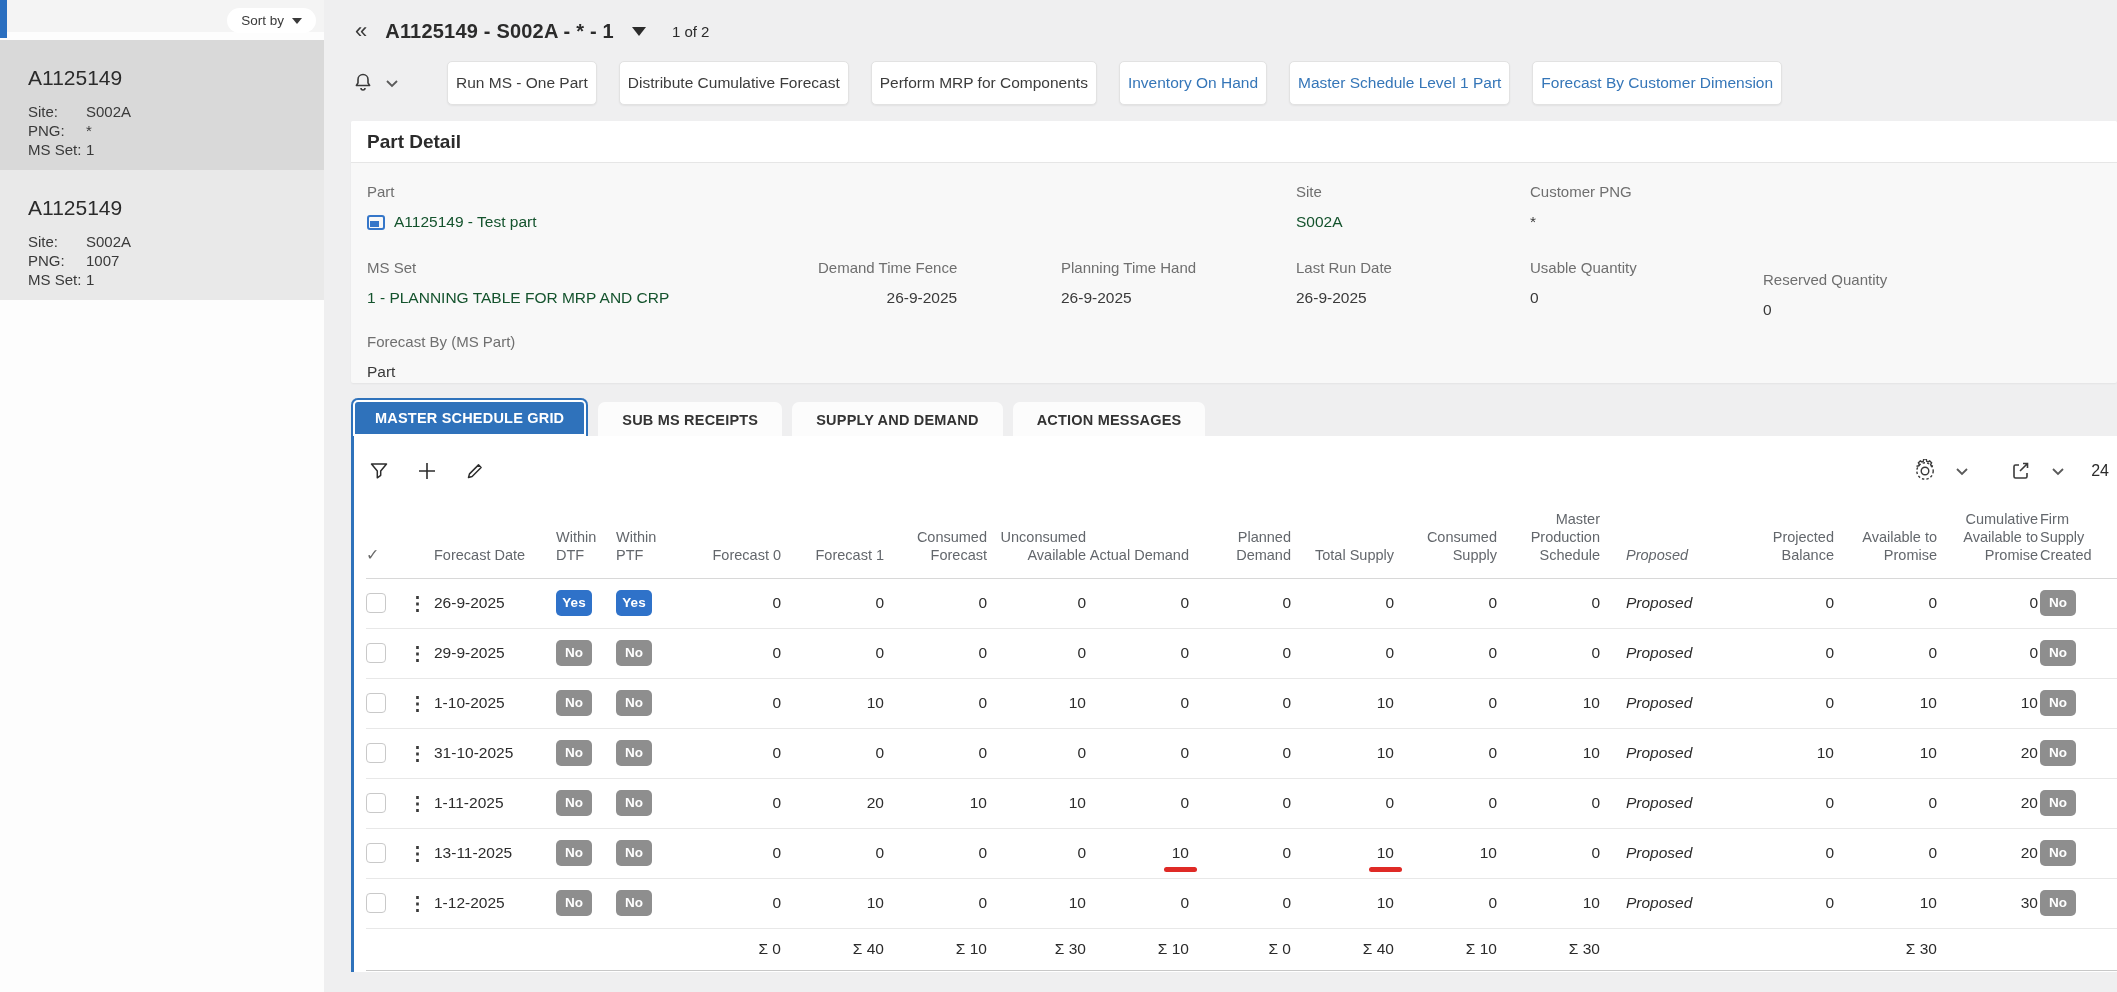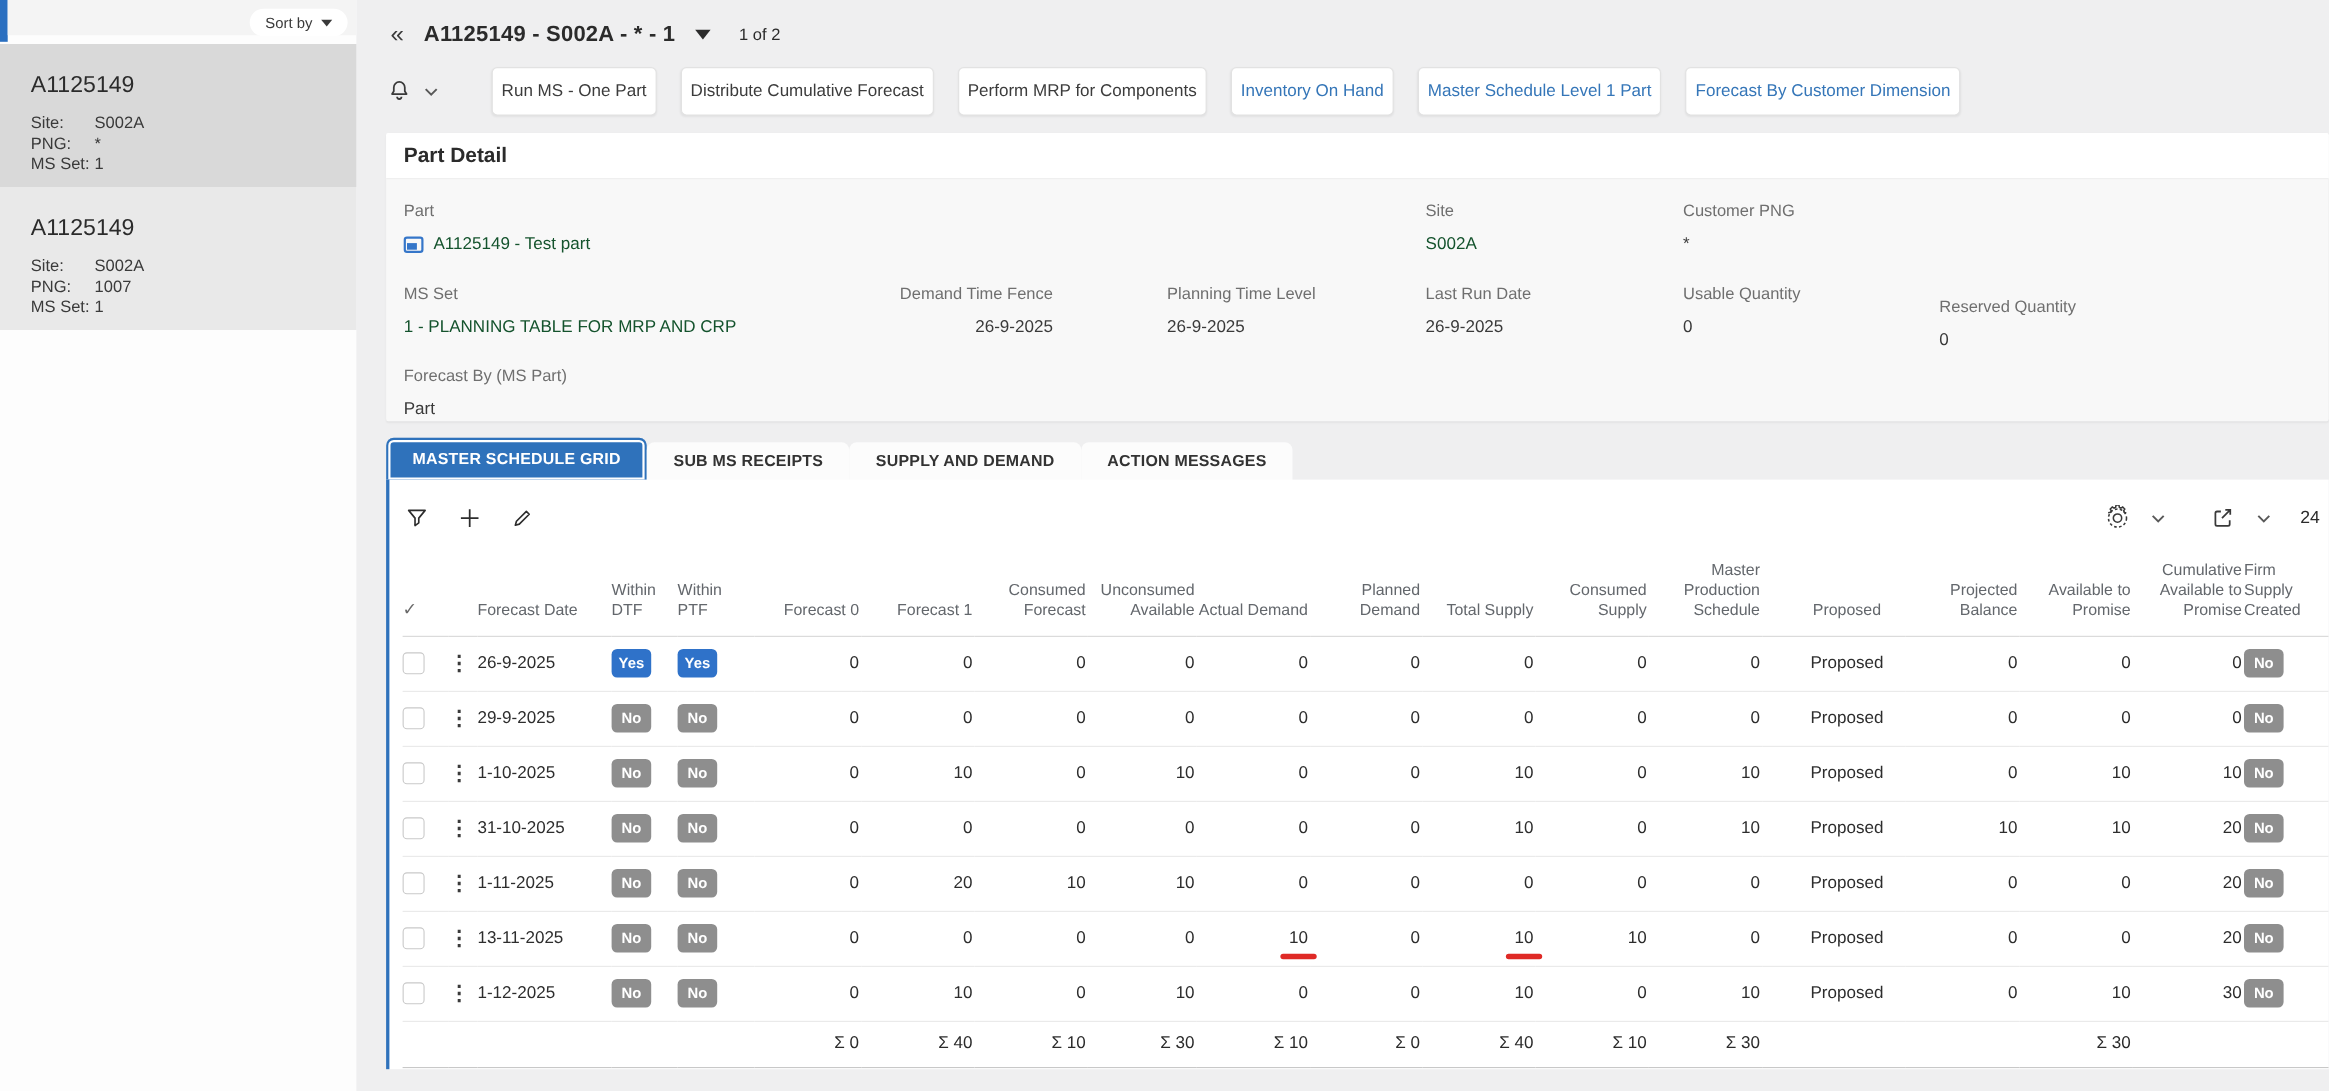--- a/index.html
+++ b/index.html
@@ -39,40 +39,40 @@
   .card-head { height:42px; background:#ffffff; border-bottom:1px solid #e6e6e6; display:flex; align-items:center; padding-left:16px; border-radius:2px 2px 0 0; }
   .card-title { font-size:19px; font-weight:700; color:#2b2b2b; }
   .field { position:absolute; }
   .field .f-label { font-size:15px; color:#6f6f6f; margin-bottom:13px; }
   .field .f-value { font-size:15.5px; color:#3a3a3a; }
   .field .f-link { font-size:15.5px; color:#14532d; cursor:pointer; display:flex; align-items:center; gap:9px; }
   .part-ic { width:18px; height:15px; border:2px solid #3576c9; border-radius:3px; position:relative; display:inline-block; }
   .part-ic::after { content:''; position:absolute; left:1px; right:4px; top:4px; bottom:1px; background:#3576c9; }
 
   
-  .tabs { position:absolute; left:351px; top:398px; display:flex; gap:0; }
+  .tabs { position:absolute; left:351px; top:398px; display:flex; gap:10px; }
   .tab { height:40px; padding:0 24px; display:flex; align-items:center; font-size:14.5px; font-weight:700; letter-spacing:.2px; border-radius:7px 7px 0 0; cursor:pointer; background:#fcfcfc; color:#333; margin-top:4px; height:36px; }
   .tab.active { margin-top:0; height:40px; background:#2f72bb; color:#fff; box-shadow: inset 0 0 0 2px #2f72bb, inset 0 0 0 4px #ffffff; }
 
   
   .panel { position:absolute; left:351px; top:436px; width:1766px; height:536px; background:#ffffff; border-left:3px solid #2f72bb; overflow:hidden; }
   .grid-toolbar { position:absolute; left:14px; top:0; right:8px; height:70px; display:flex; align-items:center; }
   .tool-left { display:flex; align-items:center; gap:26px; }
   .tool-right { margin-left:auto; display:flex; align-items:center; gap:18px; }
   .row-count { font-size:16px; color:#2b2b2b; margin-left:8px; }
 
   table.grid { position:absolute; left:12px; top:70px; border-collapse:collapse; table-layout:fixed; width:1751px; }
   .grid th { font-size:14.5px; font-weight:400; color:#63676c; vertical-align:bottom; padding-bottom:14px; line-height:18px; }
   .grid th.r, .grid td.r { text-align:right; padding-right:2px; }
   .grid th.l, .grid td.l { text-align:left; }
   .grid thead tr { height:72px; }
   .grid thead tr th { border-bottom:1px solid #d8d8d8; }
   .grid tbody tr { height:50px; border-bottom:1px solid #e8e8e8; }
   .grid td { font-size:15.5px; color:#2d2d2d; vertical-align:middle; }
-  .grid td.proposed-cell, .grid th.proposed-h { padding-left:24px; text-align:center; }
+  .grid td.proposed-cell, .grid th.proposed-h { padding-left:24px; text-align:left;font-style:italic; }
   .checkbox { width:20px; height:20px; border:1.5px solid #c9c9c9; border-radius:4px; background:#fff; cursor:pointer; }
   .selall { color:#6a6a6a; font-size:16px; }
   .kebab { font-size:19px; color:#3a3a3a; letter-spacing:0; cursor:pointer; font-weight:700; }
   .badge { display:inline-block; min-width:36px; height:26px; line-height:26px; text-align:center; border-radius:5px; color:#fff; font-size:13.5px; font-weight:700; }
   .badge.yes { background:#2f72c9; }
   .badge.no { background:#8e8e8e; }
   .num-ul { position:relative; display:inline-block; }
   .num-ul::after { content:''; position:absolute; left:-8px; right:-8px; bottom:-10px; height:5px; background:#df2a26; border-radius:3px; }
   .grid tfoot tr { height:42px; }
   .grid tfoot td { font-size:15.5px; color:#2b2b2b; border-bottom:1px solid #c8c8c8; }
@@ -180,21 +180,21 @@
     <div class="f-label">MS Set</div>
     <div class="f-link">
         <span>1 - PLANNING TABLE FOR MRP AND CRP</span>
       </div>
   </div>
   <div class="field" style="left:467px; top:138px;text-align:right;">
     <div class="f-label">Demand Time Fence</div>
     <div class="f-value">26-9-2025</div>
   </div>
   <div class="field" style="left:710px; top:138px;">
-    <div class="f-label">Planning Time Level</div>
+    <div class="f-label">Planning Time Hand</div>
     <div class="f-value">26-9-2025</div>
   </div>
   <div class="field" style="left:945px; top:138px;">
     <div class="f-label">Last Run Date</div>
     <div class="f-value">26-9-2025</div>
   </div>
   <div class="field" style="left:1179px; top:138px;">
     <div class="f-label">Usable Quantity</div>
     <div class="f-value">0</div>
   </div>

